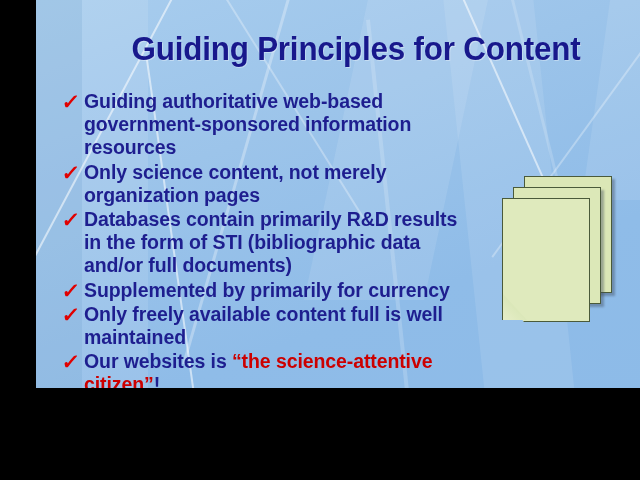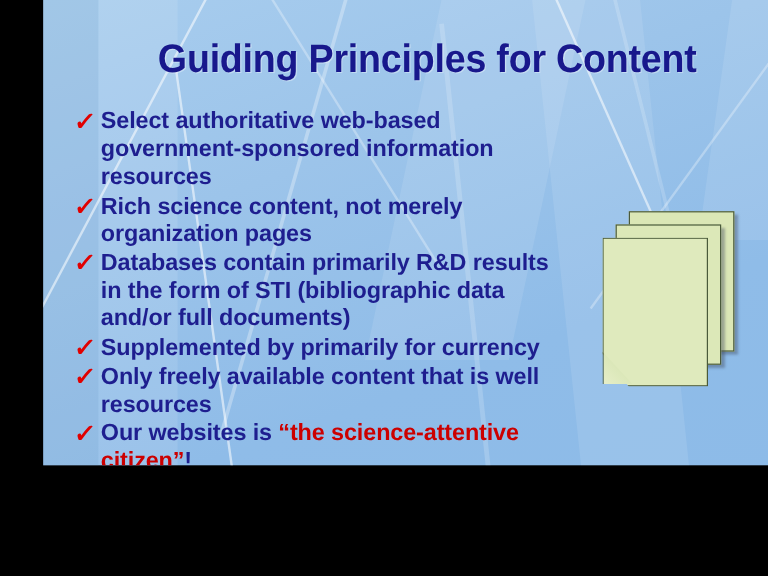--- a/index.html
+++ b/index.html
@@ -182,41 +182,41 @@
     <div class="streak soft" style="left:250px;top:462px;width:2px;height:430px;transform:rotate(-86deg);"></div>
     <div class="streak faint" style="left:330px;top:455px;width:2px;height:330px;transform:rotate(-88deg);"></div>
   </div>
 
   <div class="title">Guiding Principles for Content</div>
 
   <div class="bullets">
 
     <div class="bullet">
       <span class="check">✓</span>
-      <span class="btext">Select authoritative web-based government-sponsored information resources</span>
-    </div>
-
-    <div class="bullet">
-      <span class="check">✓</span>
-      <span class="btext">Rich science content, not merely organization pages</span>
+      <span class="btext">Guiding authoritative web-based government-sponsored information resources</span>
+    </div>
+
+    <div class="bullet">
+      <span class="check">✓</span>
+      <span class="btext">Only science content, not merely organization pages</span>
     </div>
 
     <div class="bullet">
       <span class="check">✓</span>
       <span class="btext">Databases contain primarily R&amp;D results in the form of STI (bibliographic data and/or full documents)</span>
     </div>
 
     <div class="bullet">
       <span class="check">✓</span>
       <span class="btext">Supplemented by primarily for currency</span>
     </div>
 
     <div class="bullet">
       <span class="check">✓</span>
-      <span class="btext">Only freely available content that is well resources</span>
+      <span class="btext">Only freely available content full is well maintained</span>
     </div>
 
     <div class="bullet">
       <span class="check">✓</span>
       <span class="btext"><span> Our websites is </span><span class="hl">“the science-attentive citizen”</span><span>!</span></span>
     </div>
 
   </div>
 
   <div class="docs">

